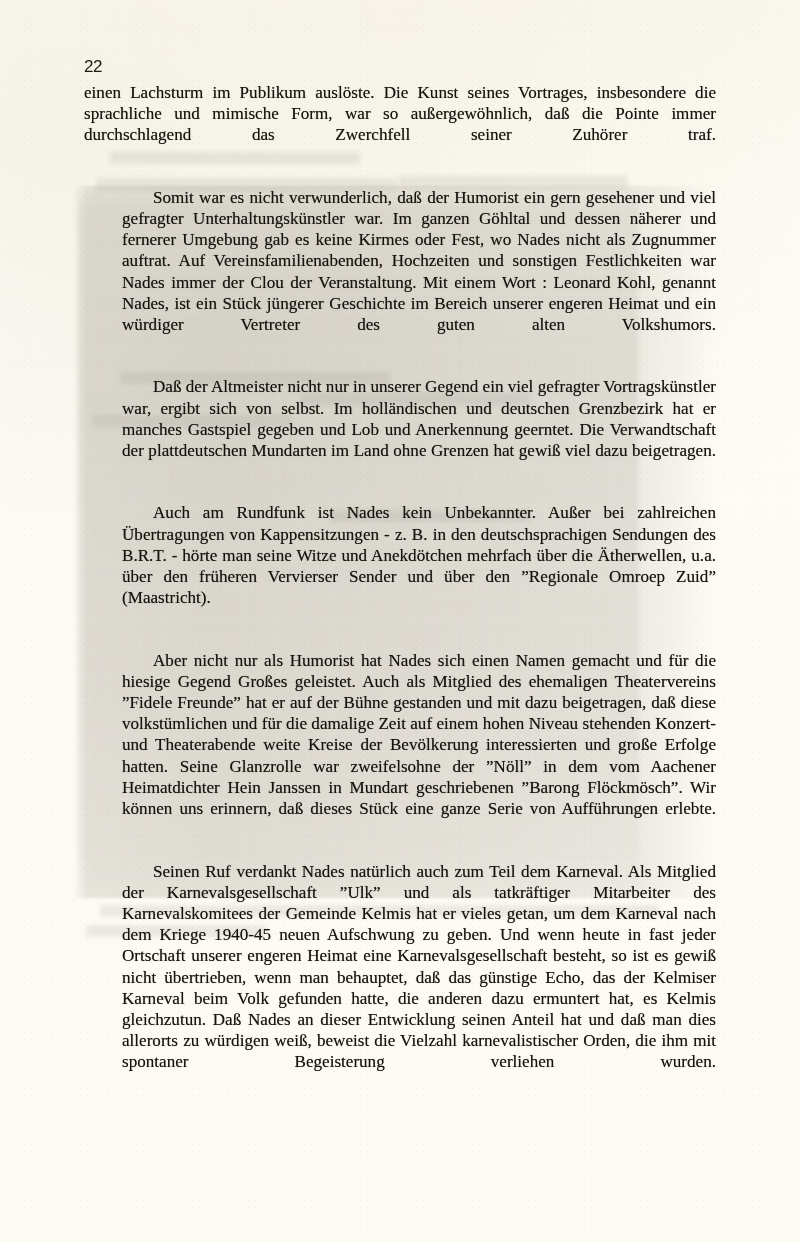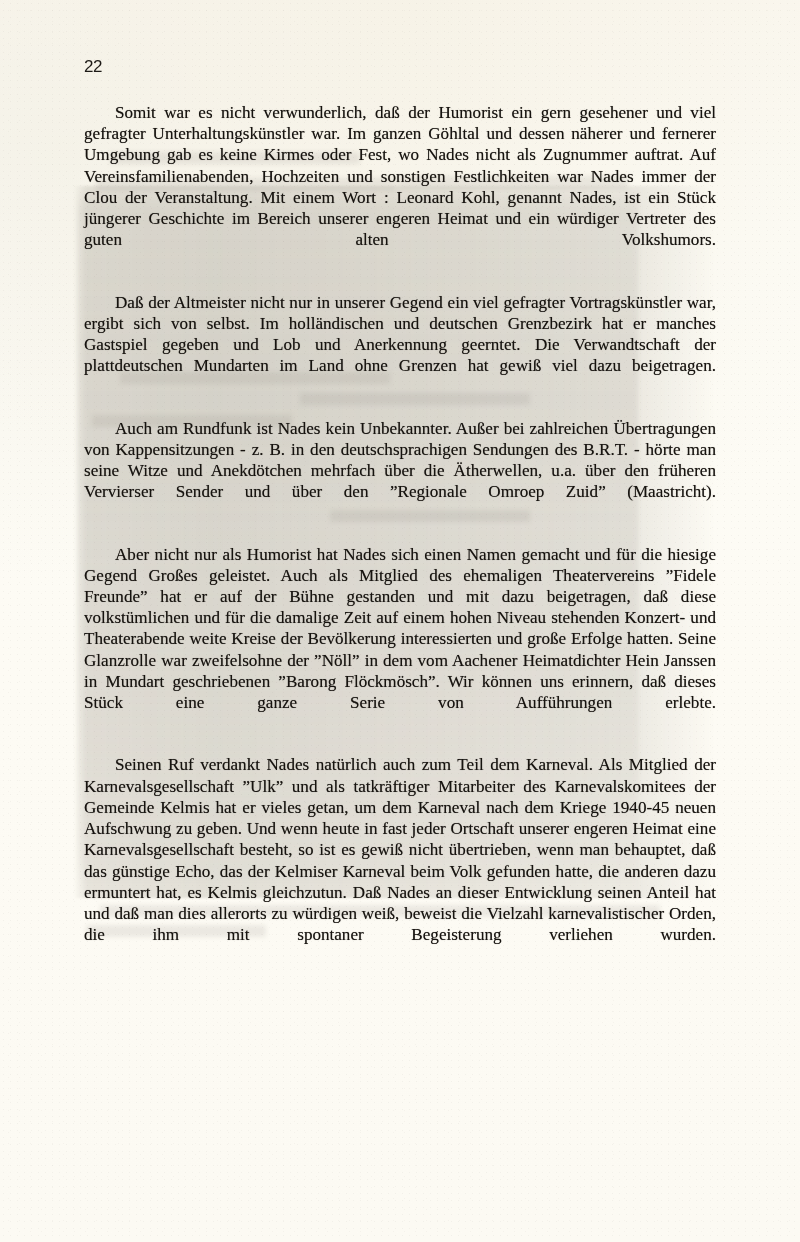--- a/index.html
+++ b/index.html
@@ -106,20 +106,21 @@
   #textblock p {
     margin: 0;
     text-indent: 0;
     text-shadow: 0 0 0.7px rgba(25,20,16,0.55);
   }
   #textblock p.indent {
     text-indent: 31px;
   }
   #textblock p.gap {
     margin-top: 20px;
+    margin-left: 38px;
   }
   
   #textblock p::after {
     content: "";
     display: inline-block;
     width: 100%;
   }
 </style>
 </head>
 <body>
@@ -137,20 +138,21 @@
   <div class="ghost" style="left:92px;top:415px;width:200px;height:12px;"></div>
   <div class="ghost" style="left:330px;top:510px;width:200px;height:12px;"></div>
   <div class="ghost" style="left:100px;top:905px;width:560px;height:12px;"></div>
   <div class="ghost" style="left:86px;top:925px;width:180px;height:12px;"></div>
 
   <div class="grain"></div>
 
   <div id="folio">22</div>
 
   <div id="textblock">
+    <p>einen Lachsturm im Publikum auslöste. Die Kunst seines Vortrages, insbesondere die sprachliche und mimische Form, war so außergewöhnlich, daß die Pointe immer durchschlagend das Zwerchfell seiner Zuhörer traf.</p>
     <p class="indent gap">Somit war es nicht verwunderlich, daß der Humorist ein gern gesehener und viel gefragter Unterhaltungskünstler war. Im ganzen Göhltal und dessen näherer und fernerer Umgebung gab es keine Kirmes oder Fest, wo Nades nicht als Zugnummer auftrat. Auf Vereinsfamilienabenden, Hochzeiten und sonstigen Festlichkeiten war Nades immer der Clou der Veranstaltung. Mit einem Wort : Leonard Kohl, genannt Nades, ist ein Stück jüngerer Geschichte im Bereich unserer engeren Heimat und ein würdiger Vertreter des guten alten Volkshumors.</p>
     <p class="indent gap">Daß der Altmeister nicht nur in unserer Gegend ein viel gefragter Vortragskünstler war, ergibt sich von selbst. Im holländischen und deutschen Grenzbezirk hat er manches Gastspiel gegeben und Lob und Anerkennung geerntet. Die Verwandtschaft der plattdeutschen Mundarten im Land ohne Grenzen hat gewiß viel dazu beigetragen.</p>
     <p class="indent gap">Auch am Rundfunk ist Nades kein Unbekannter. Außer bei zahlreichen Übertragungen von Kappensitzungen - z. B. in den deutschsprachigen Sendungen des B.R.T. - hörte man seine Witze und Anekdötchen mehrfach über die Ätherwellen, u.a. über den früheren Vervierser Sender und über den ”Regionale Omroep Zuid” (Maastricht).</p>
     <p class="indent gap">Aber nicht nur als Humorist hat Nades sich einen Namen gemacht und für die hiesige Gegend Großes geleistet. Auch als Mitglied des ehemaligen Theatervereins ”Fidele Freunde” hat er auf der Bühne gestanden und mit dazu beigetragen, daß diese volkstümlichen und für die damalige Zeit auf einem hohen Niveau stehenden Konzert- und Theaterabende weite Kreise der Bevölkerung interessierten und große Erfolge hatten. Seine Glanzrolle war zweifelsohne der ”Nöll” in dem vom Aachener Heimatdichter Hein Janssen in Mundart geschriebenen ”Barong Flöckmösch”. Wir können uns erinnern, daß dieses Stück eine ganze Serie von Aufführungen erlebte.</p>
     <p class="indent gap">Seinen Ruf verdankt Nades natürlich auch zum Teil dem Karneval. Als Mitglied der Karnevalsgesellschaft ”Ulk” und als tatkräftiger Mitarbeiter des Karnevalskomitees der Gemeinde Kelmis hat er vieles getan, um dem Karneval nach dem Kriege 1940-45 neuen Aufschwung zu geben. Und wenn heute in fast jeder Ortschaft unserer engeren Heimat eine Karnevalsgesellschaft besteht, so ist es gewiß nicht übertrieben, wenn man behauptet, daß das günstige Echo, das der Kelmiser Karneval beim Volk gefunden hatte, die anderen dazu ermuntert hat, es Kelmis gleichzutun. Daß Nades an dieser Entwicklung seinen Anteil hat und daß man dies allerorts zu würdigen weiß, beweist die Vielzahl karnevalistischer Orden, die ihm mit spontaner Begeisterung verliehen wurden.</p>
   </div>
 
 </div>
 
 </body></html>

